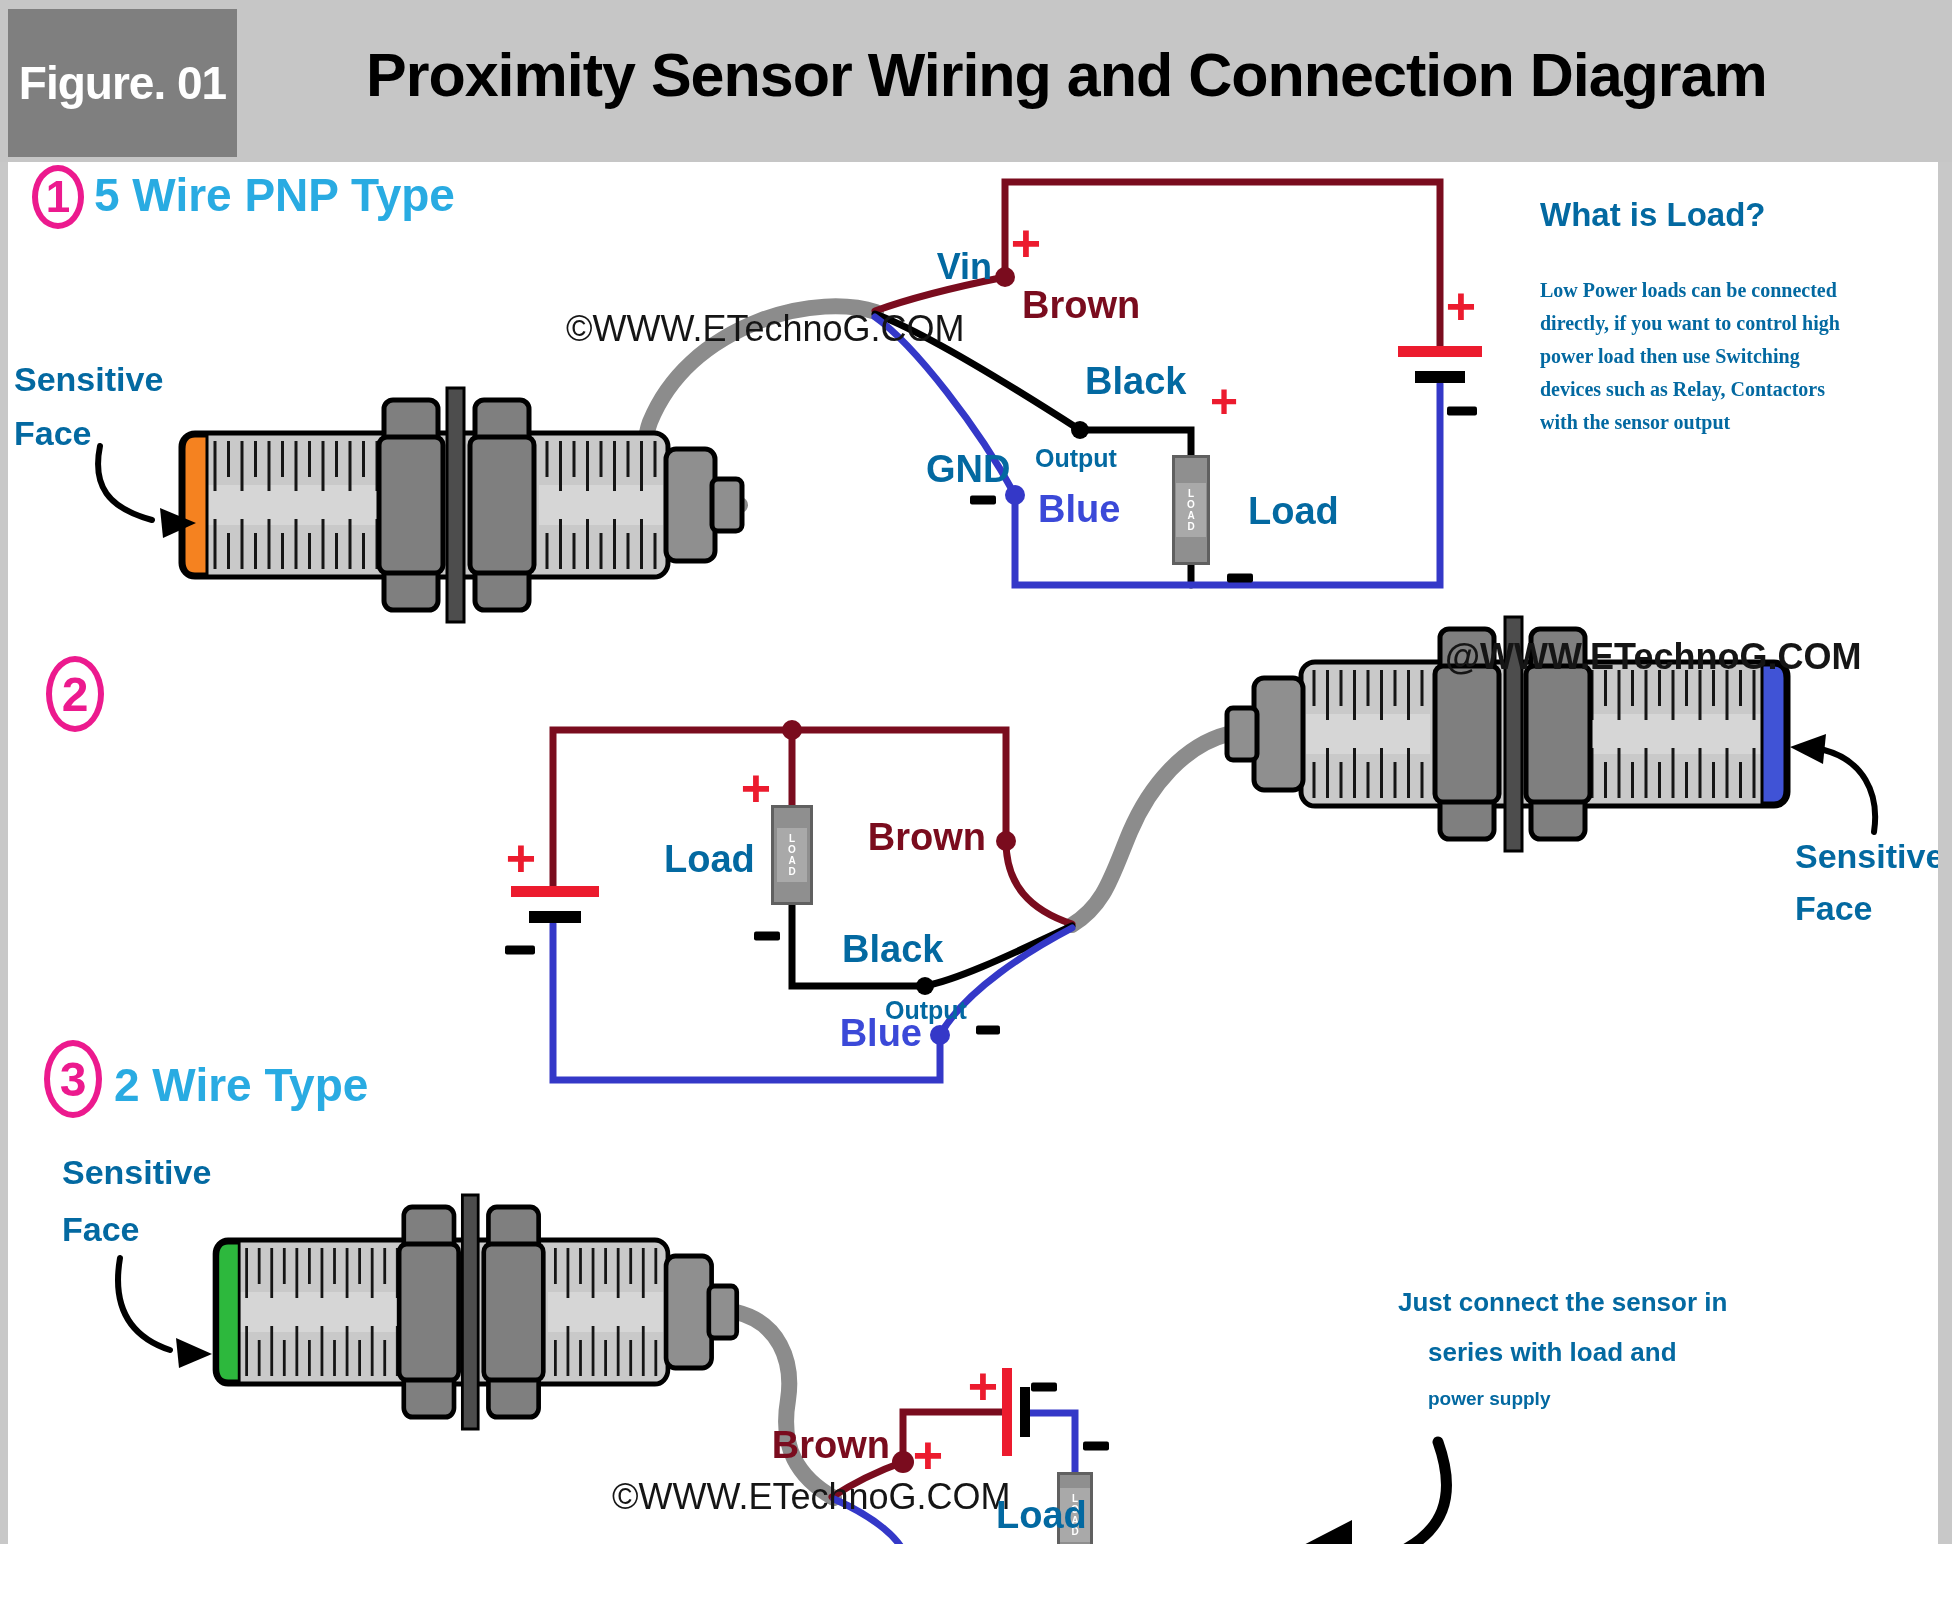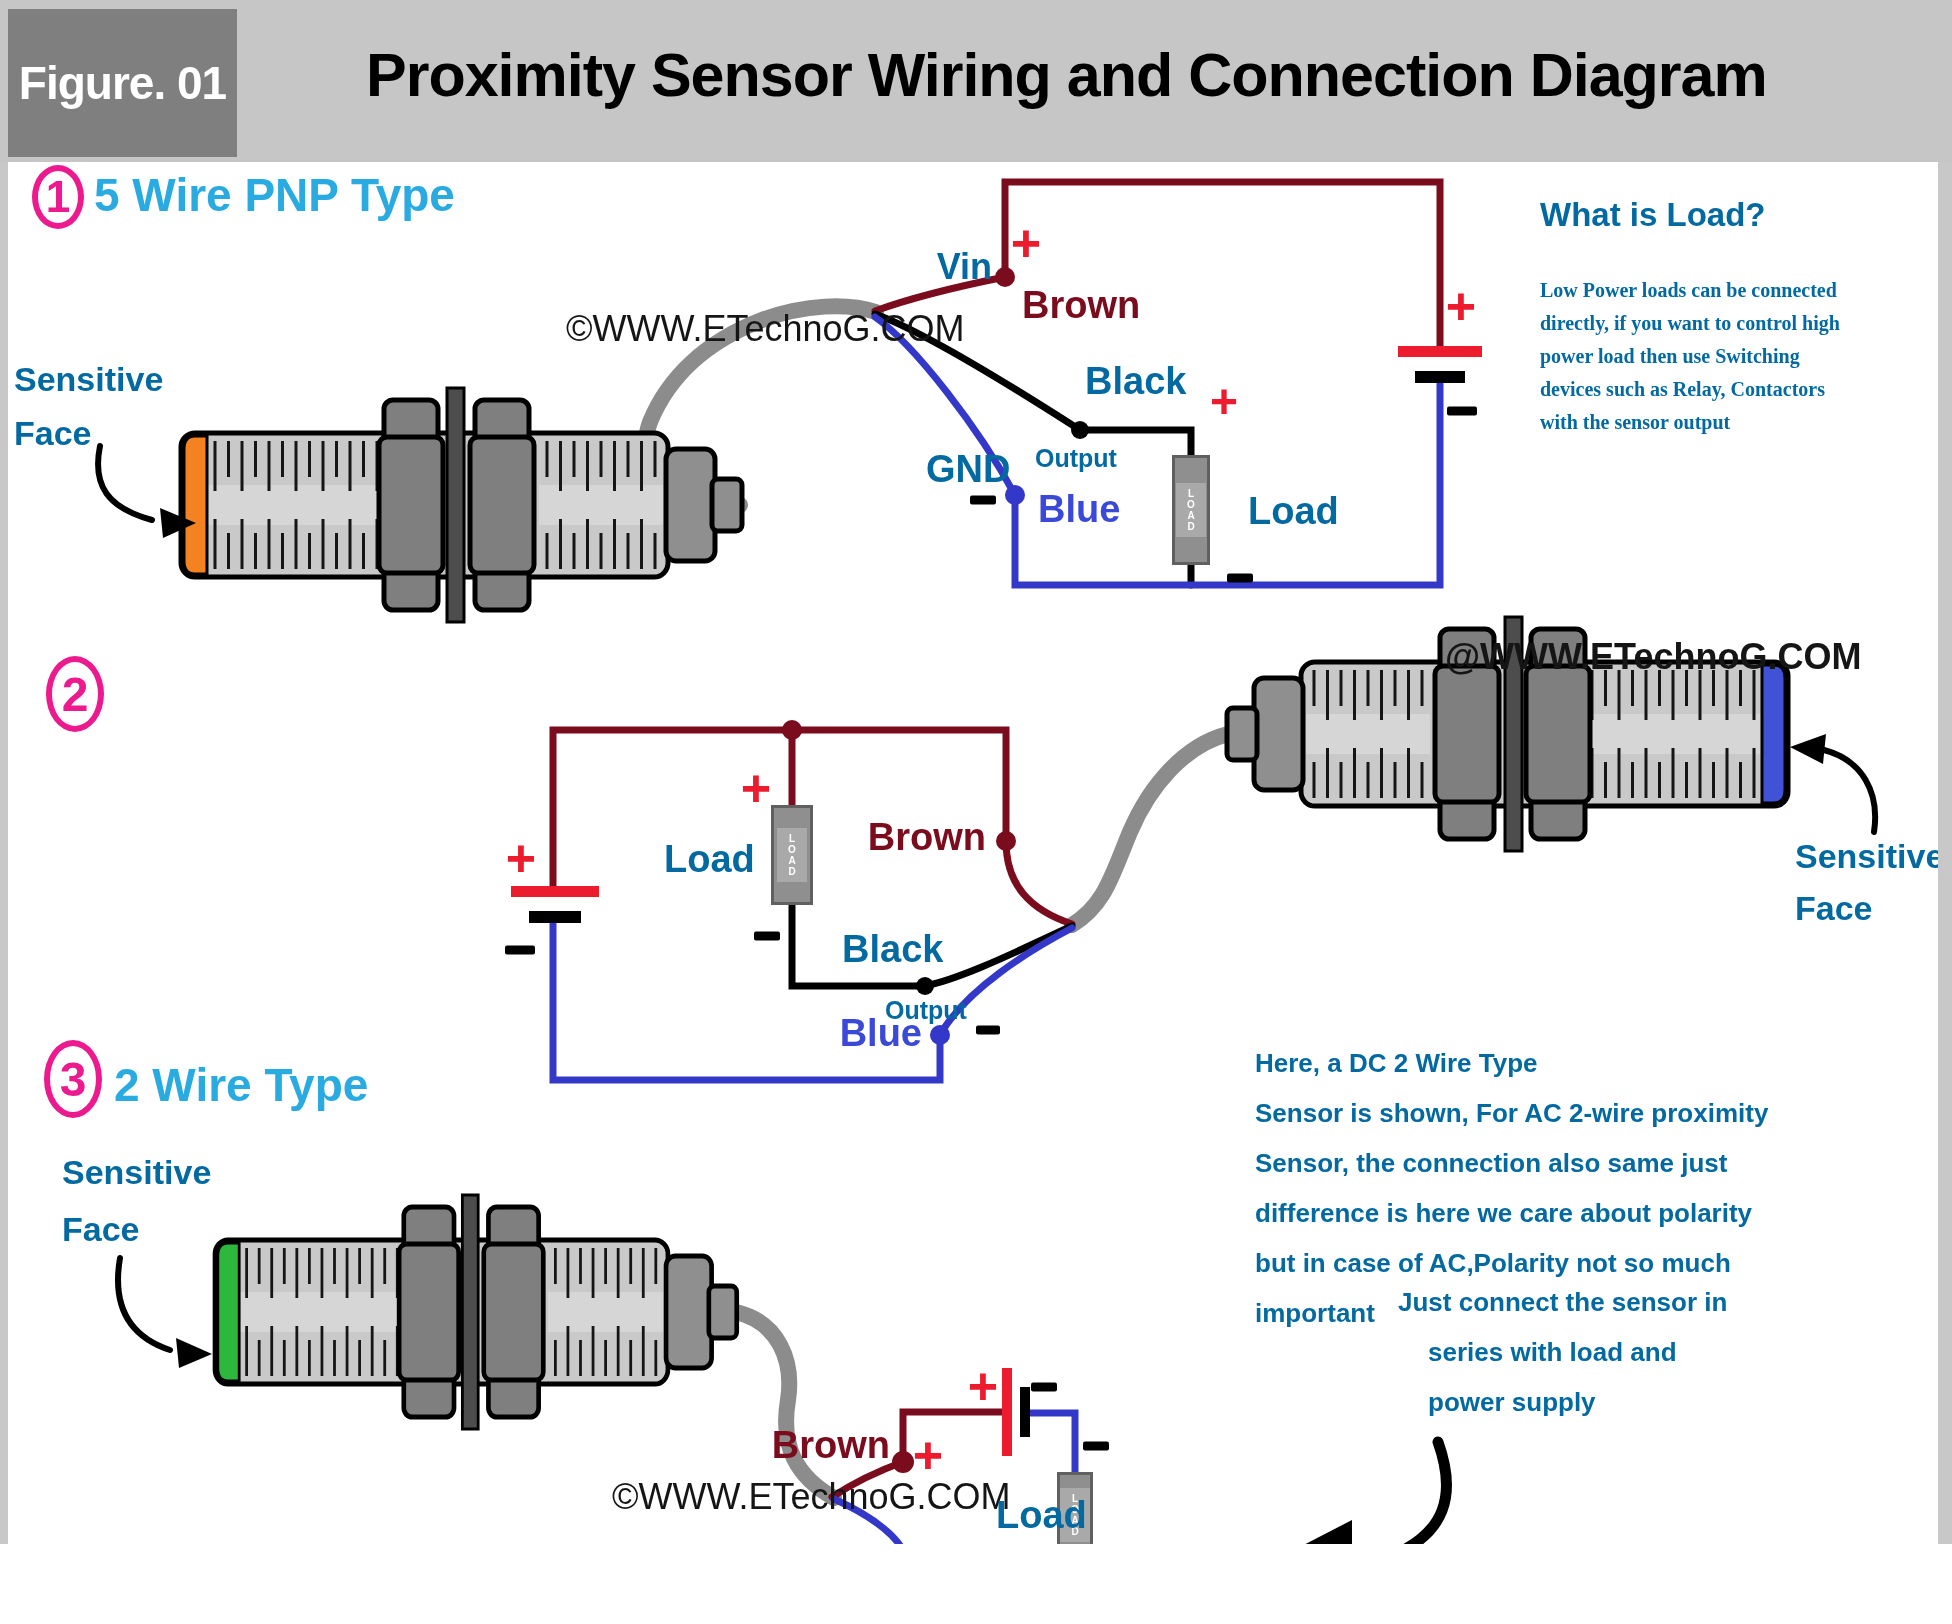--- a/index.html
+++ b/index.html
@@ -335,22 +335,16 @@
   <div class="load-box" style="left:1057px;top:1472px;width:36px;height:86px;">
     <div class="load-inner">L O A D</div>
   </div>
 
   <span class="plus" style="left:928px;top:1455px;">+</span>
   <span class="plus" style="left:983px;top:1386px;">+</span>
   <span class="plus" style="left:1091px;top:1580px;">+</span>
   <div class="minus" style="left:1044px;top:1387px;"></div>
   <div class="minus" style="left:1096px;top:1446px;"></div>
 
-  <div class="lbl" style="left:1255px;top:1038px;font-size:26px;line-height:50px;">Here, a DC 2 Wire Type
-Sensor is shown, For AC 2-wire proximity
-Sensor, the connection also same just
-difference is here we care about polarity
-but in case of AC,Polarity not so much
-important</div>
   <div class="lbl" style="left:1398px;top:1288px;font-size:26px;">Just connect the sensor in</div>
   <div class="lbl" style="left:1428px;top:1338px;font-size:26px;">series with load and</div>
-  <div class="lbl" style="left:1428px;top:1388px;font-size:26px;">power supply</div>
+  <div class="lbl" style="left:1428px;top:1388px;font-size:19px;">power supply</div>
 </div>
 
 </body></html>

